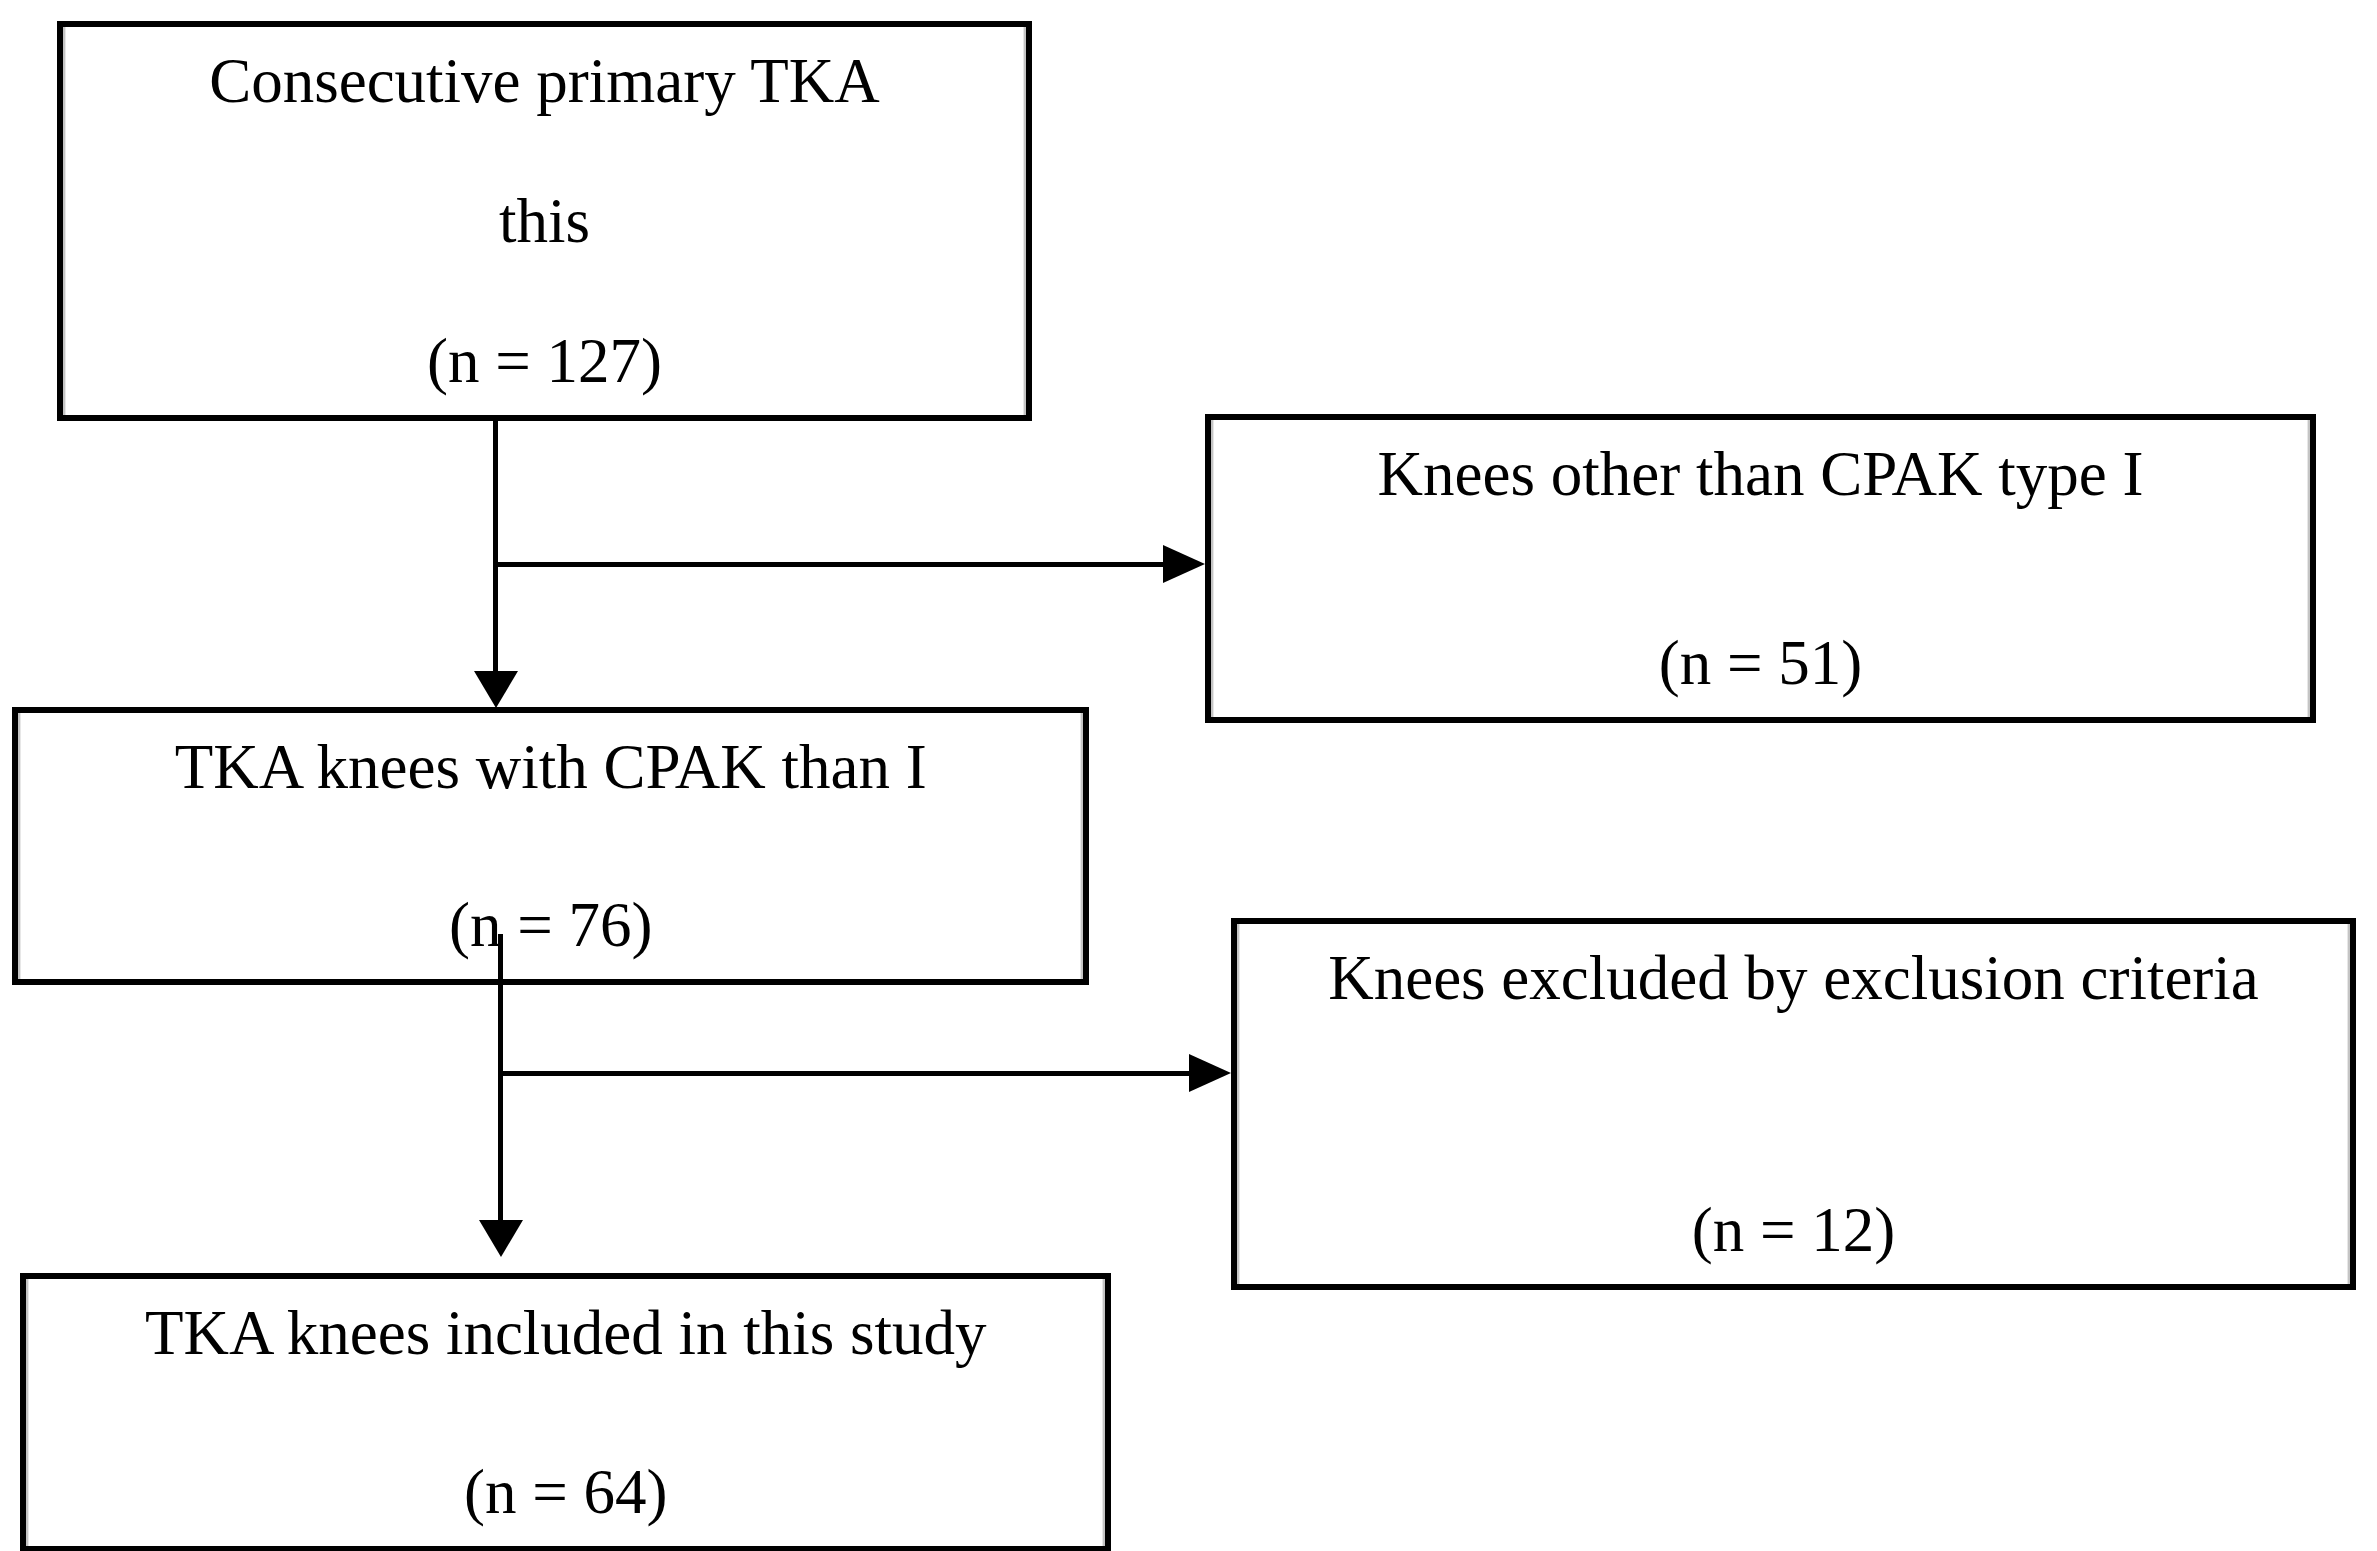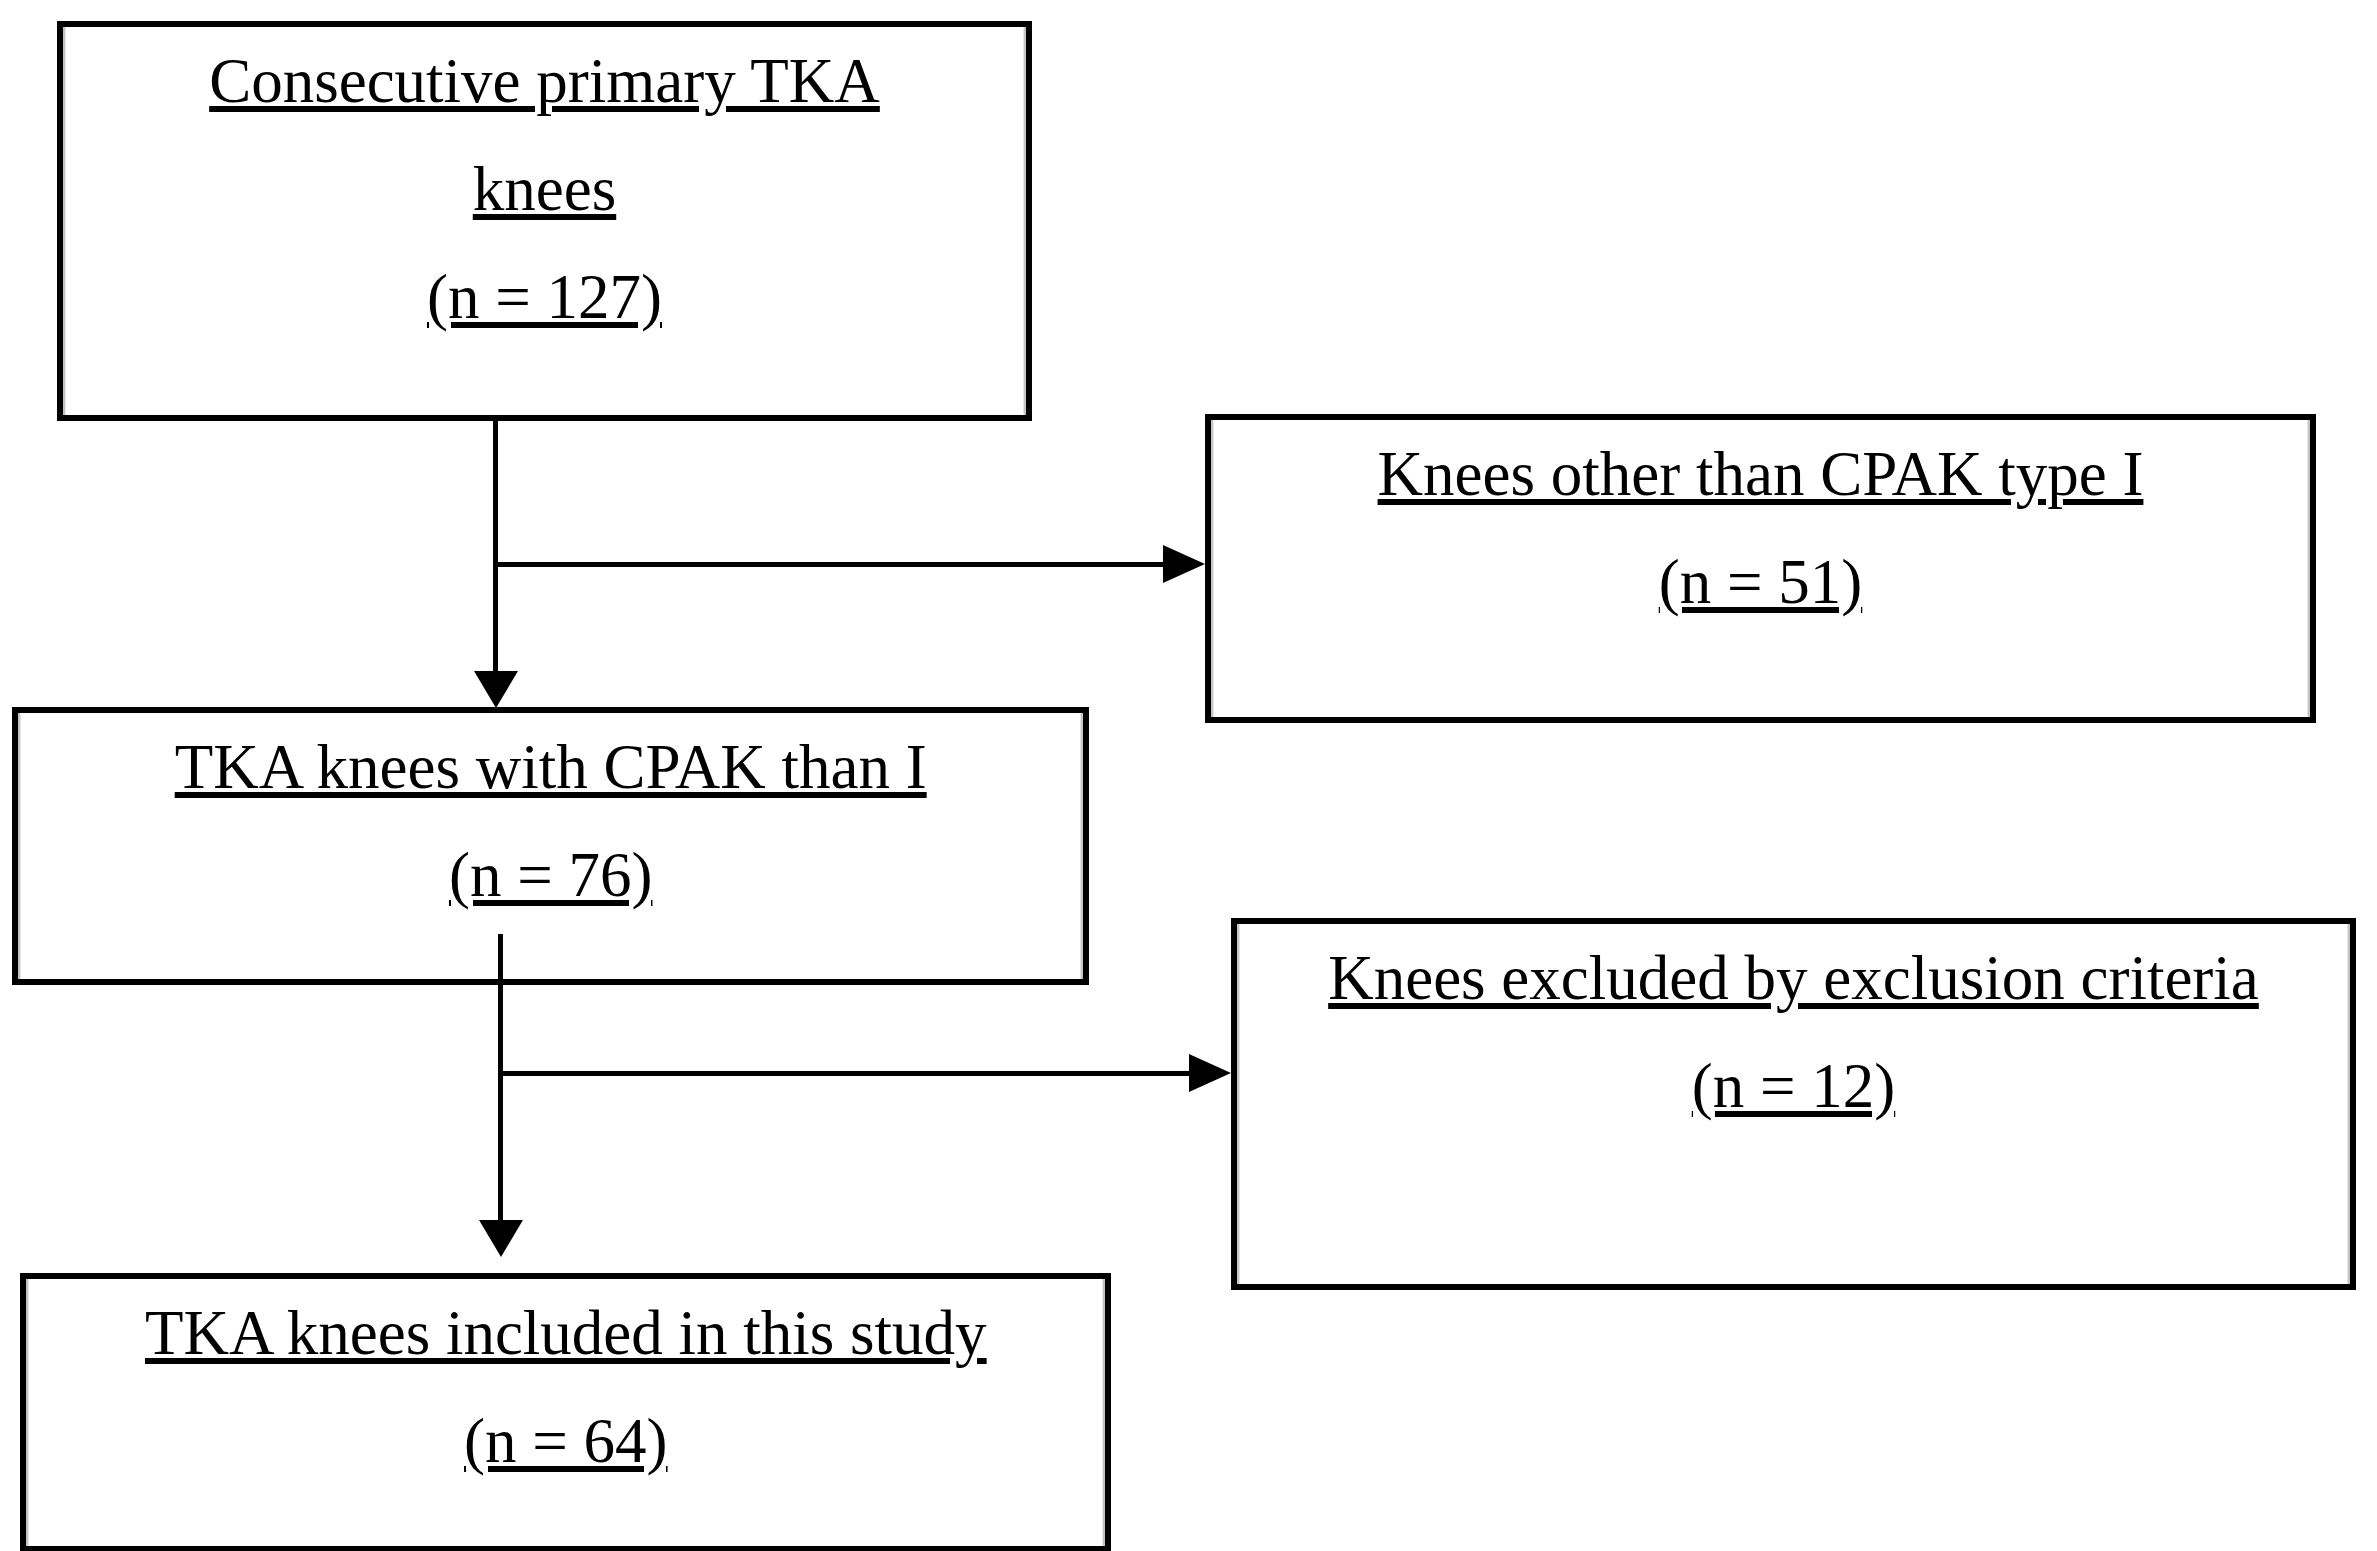--- a/index.html
+++ b/index.html
@@ -20,24 +20,23 @@
     color:var(--ink);
   }
   .box{
     position:absolute;
     box-sizing:border-box;
     border:6.5px solid var(--ink);
     background:var(--paper);
     box-shadow:inset 2.4px 0 0 #c4c4c4, inset -2.4px 0 0 #c4c4c4;
     display:flex;
     flex-direction:column;
-    justify-content:flex-start;
+    justify-content:space-between;
     align-items:center;
     text-align:center;
-    text-decoration:underline;
   }
   .box .tline{
     font-size:63px;
     line-height:108px;
     height:108px;
     white-space:nowrap;
   }
   .conn{
     position:absolute;
     background:var(--ink);
@@ -57,21 +56,21 @@
     border-left:42px solid var(--ink);
   }
 </style>
 </head>
 <body>
 
 <div class="stage">
 
   <div class="box" style="left:57px; top:21px; width:975px; height:400px;">
     <div class="tline">Consecutive primary TKA</div>
-    <div class="tline">knees</div>
+    <div class="tline">this</div>
     <div class="tline">(n = 127)</div>
   </div>
 
   <div class="conn" style="left:493px; top:421px; width:4.9px; height:252px;"></div>
   <div class="arrow-down" style="left:474px; top:671px;"></div>
 
   <div class="conn" style="left:496px; top:562px; width:669px; height:4.9px;"></div>
   <div class="arrow-right" style="left:1163px; top:545px;"></div>
 
   <div class="box" style="left:1205px; top:414px; width:1111px; height:309px;">

